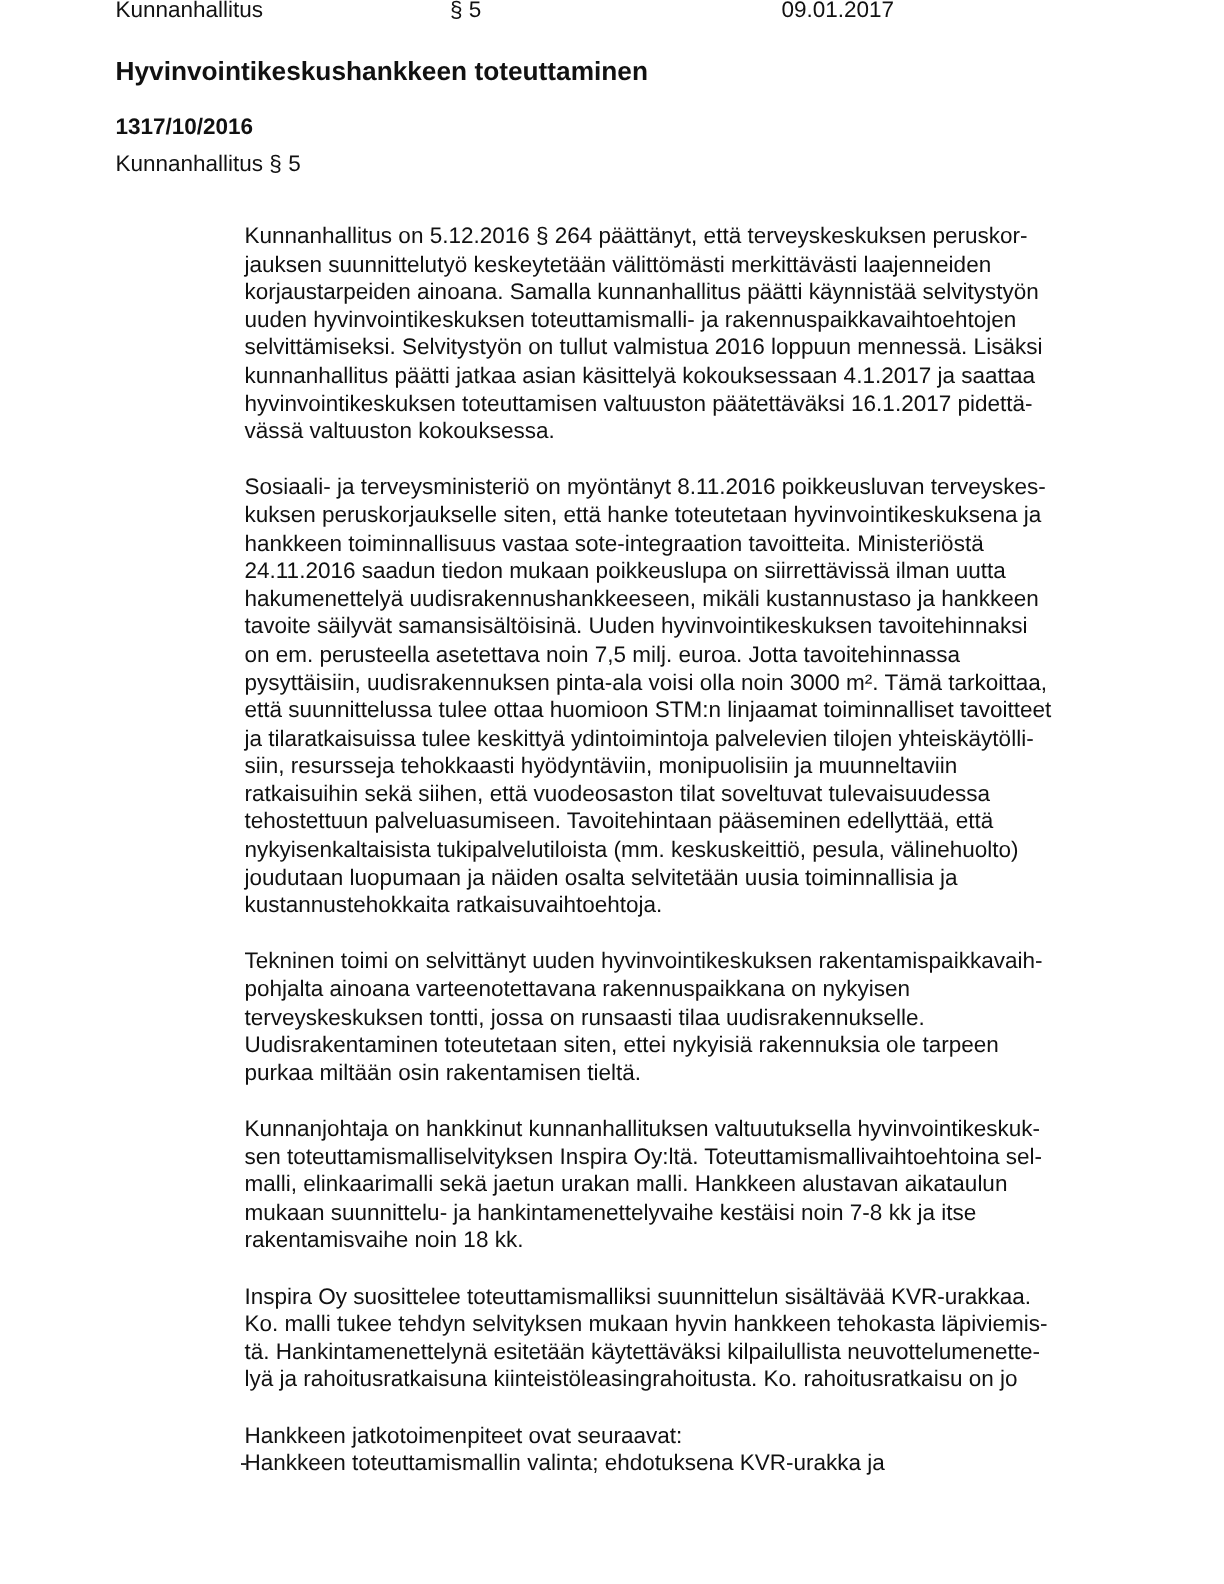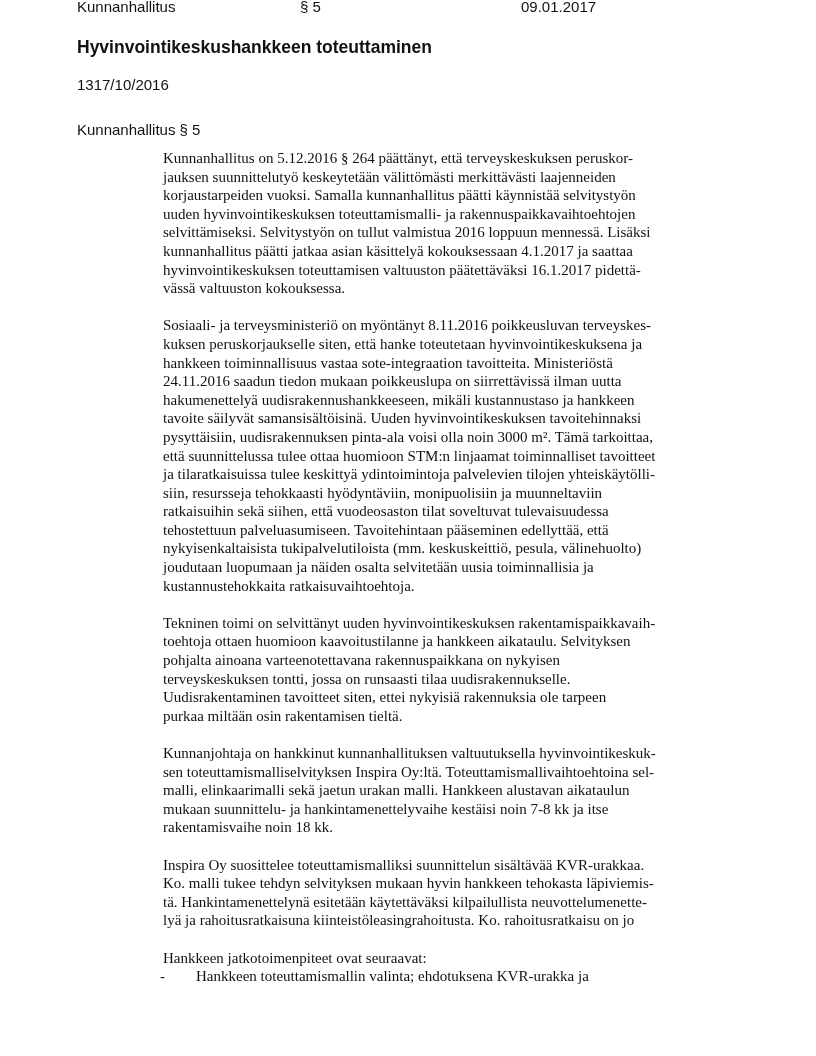--- a/index.html
+++ b/index.html
@@ -9,81 +9,81 @@
   }
   .hdr { position: absolute; top: -3px; font-size: 15px; line-height: 20px; }
   .hdr-org { left: 77px; }
   .hdr-sec { left: 300px; }
   .hdr-date { left: 521px; }
   .title {
     position: absolute; left: 77px; top: 36px; margin: 0;
     font-size: 17.5px; font-weight: bold; line-height: 22px;
   }
   .meta { position: absolute; left: 77px; font-size: 15px; line-height: 20px; }
-  .meta-dn { top: 75px; }
-  .meta-sec { top: 120px; text-align: center; }
+  .meta-dn { top: 75px; font-weight: bold; }
+  .meta-sec { top: 100px; text-align: center; }
   .body {
     position: absolute; left: 163px; top: 149px; width: 600px;
-    font-size: 15px; line-height: 18.6px; font-family: Liberation Serif, serif;
+    font-size: 15px; line-height: 18.6px;
   }
   .para { margin: 0 0 18.6px 0; }
   .line { display: block; white-space: nowrap; }
   .bullet-row { display: block; white-space: nowrap; position: relative; }
   .bullet-dash { position: absolute; left: -3px; }
-  .bullet-text { margin-left: 33px; }
+  .bullet-text { }
 </style>
 </head>
 <body>
 
 <div>
   <span class="hdr hdr-org">Kunnanhallitus</span>
   <span class="hdr hdr-sec">§ 5</span>
   <span class="hdr hdr-date">09.01.2017</span>
 </div>
 
 <h1 class="title">Hyvinvointikeskushankkeen toteuttaminen</h1>
 
 <div class="meta meta-dn">1317/10/2016</div>
 <div class="meta meta-sec">Kunnanhallitus § 5</div>
 
 <div class="body">
   <div id="paras">
       <p class="para">
         <span class="line">Kunnanhallitus on 5.12.2016 § 264 päättänyt, että terveyskeskuksen peruskor-</span>
         <span class="line">jauksen suunnittelutyö keskeytetään välittömästi merkittävästi laajenneiden</span>
-        <span class="line">korjaustarpeiden vuoksi. Samalla kunnanhallitus päätti käynnistää selvitystyön</span>
+        <span class="line">korjaustarpeiden ainoana. Samalla kunnanhallitus päätti käynnistää selvitystyön</span>
         <span class="line">uuden hyvinvointikeskuksen toteuttamismalli- ja rakennuspaikkavaihtoehtojen</span>
         <span class="line">selvittämiseksi. Selvitystyön on tullut valmistua 2016 loppuun mennessä. Lisäksi</span>
         <span class="line">kunnanhallitus päätti jatkaa asian käsittelyä kokouksessaan 4.1.2017 ja saattaa</span>
         <span class="line">hyvinvointikeskuksen toteuttamisen valtuuston päätettäväksi 16.1.2017 pidettä-</span>
         <span class="line">vässä valtuuston kokouksessa.</span>
       </p>
       <p class="para">
         <span class="line">Sosiaali- ja terveysministeriö on myöntänyt 8.11.2016 poikkeusluvan terveyskes-</span>
         <span class="line">kuksen peruskorjaukselle siten, että hanke toteutetaan hyvinvointikeskuksena ja</span>
         <span class="line">hankkeen toiminnallisuus vastaa sote-integraation tavoitteita. Ministeriöstä</span>
         <span class="line">24.11.2016 saadun tiedon mukaan poikkeuslupa on siirrettävissä ilman uutta</span>
         <span class="line">hakumenettelyä uudisrakennushankkeeseen, mikäli kustannustaso ja hankkeen</span>
         <span class="line">tavoite säilyvät samansisältöisinä. Uuden hyvinvointikeskuksen tavoitehinnaksi</span>
+        <span class="line">on em. perusteella asetettava noin 7,5 milj. euroa. Jotta tavoitehinnassa</span>
         <span class="line">pysyttäisiin, uudisrakennuksen pinta-ala voisi olla noin 3000 m². Tämä tarkoittaa,</span>
         <span class="line">että suunnittelussa tulee ottaa huomioon STM:n linjaamat toiminnalliset tavoitteet</span>
         <span class="line">ja tilaratkaisuissa tulee keskittyä ydintoimintoja palvelevien tilojen yhteiskäytölli-</span>
         <span class="line">siin, resursseja tehokkaasti hyödyntäviin, monipuolisiin ja muunneltaviin</span>
         <span class="line">ratkaisuihin sekä siihen, että vuodeosaston tilat soveltuvat tulevaisuudessa</span>
         <span class="line">tehostettuun palveluasumiseen. Tavoitehintaan pääseminen edellyttää, että</span>
         <span class="line">nykyisenkaltaisista tukipalvelutiloista (mm. keskuskeittiö, pesula, välinehuolto)</span>
         <span class="line">joudutaan luopumaan ja näiden osalta selvitetään uusia toiminnallisia ja</span>
         <span class="line">kustannustehokkaita ratkaisuvaihtoehtoja.</span>
       </p>
       <p class="para">
         <span class="line">Tekninen toimi on selvittänyt uuden hyvinvointikeskuksen rakentamispaikkavaih-</span>
-        <span class="line">toehtoja ottaen huomioon kaavoitustilanne ja hankkeen aikataulu. Selvityksen</span>
         <span class="line">pohjalta ainoana varteenotettavana rakennuspaikkana on nykyisen</span>
         <span class="line">terveyskeskuksen tontti, jossa on runsaasti tilaa uudisrakennukselle.</span>
-        <span class="line">Uudisrakentaminen tavoitteet siten, ettei nykyisiä rakennuksia ole tarpeen</span>
+        <span class="line">Uudisrakentaminen toteutetaan siten, ettei nykyisiä rakennuksia ole tarpeen</span>
         <span class="line">purkaa miltään osin rakentamisen tieltä.</span>
       </p>
       <p class="para">
         <span class="line">Kunnanjohtaja on hankkinut kunnanhallituksen valtuutuksella hyvinvointikeskuk-</span>
         <span class="line">sen toteuttamismalliselvityksen Inspira Oy:ltä. Toteuttamismallivaihtoehtoina sel-</span>
         <span class="line">malli, elinkaarimalli sekä jaetun urakan malli. Hankkeen alustavan aikataulun</span>
         <span class="line">mukaan suunnittelu- ja hankintamenettelyvaihe kestäisi noin 7-8 kk ja itse</span>
         <span class="line">rakentamisvaihe noin 18 kk.</span>
       </p>
       <p class="para">

